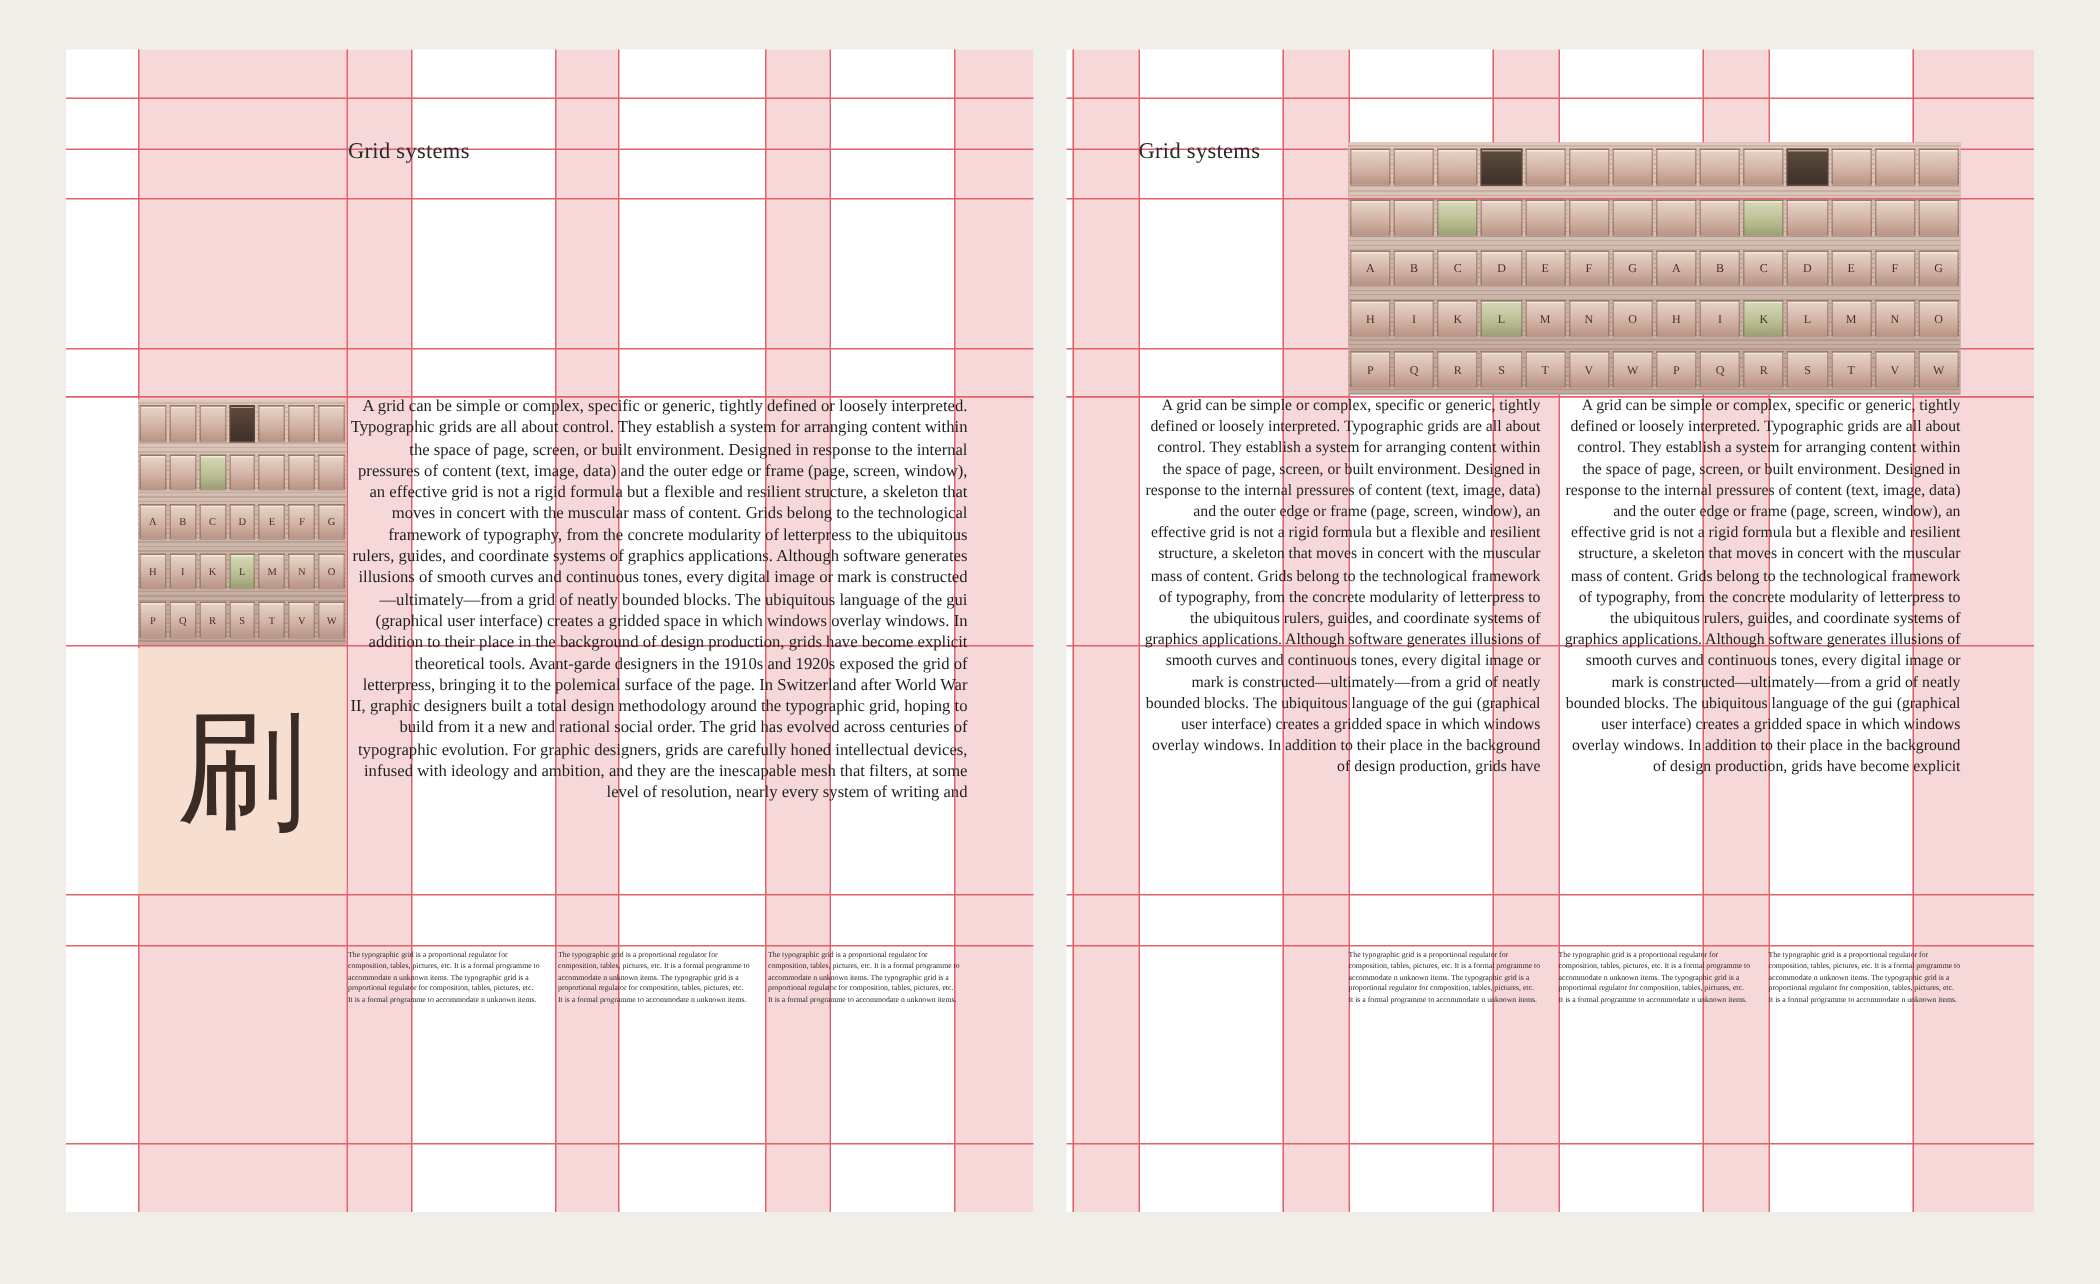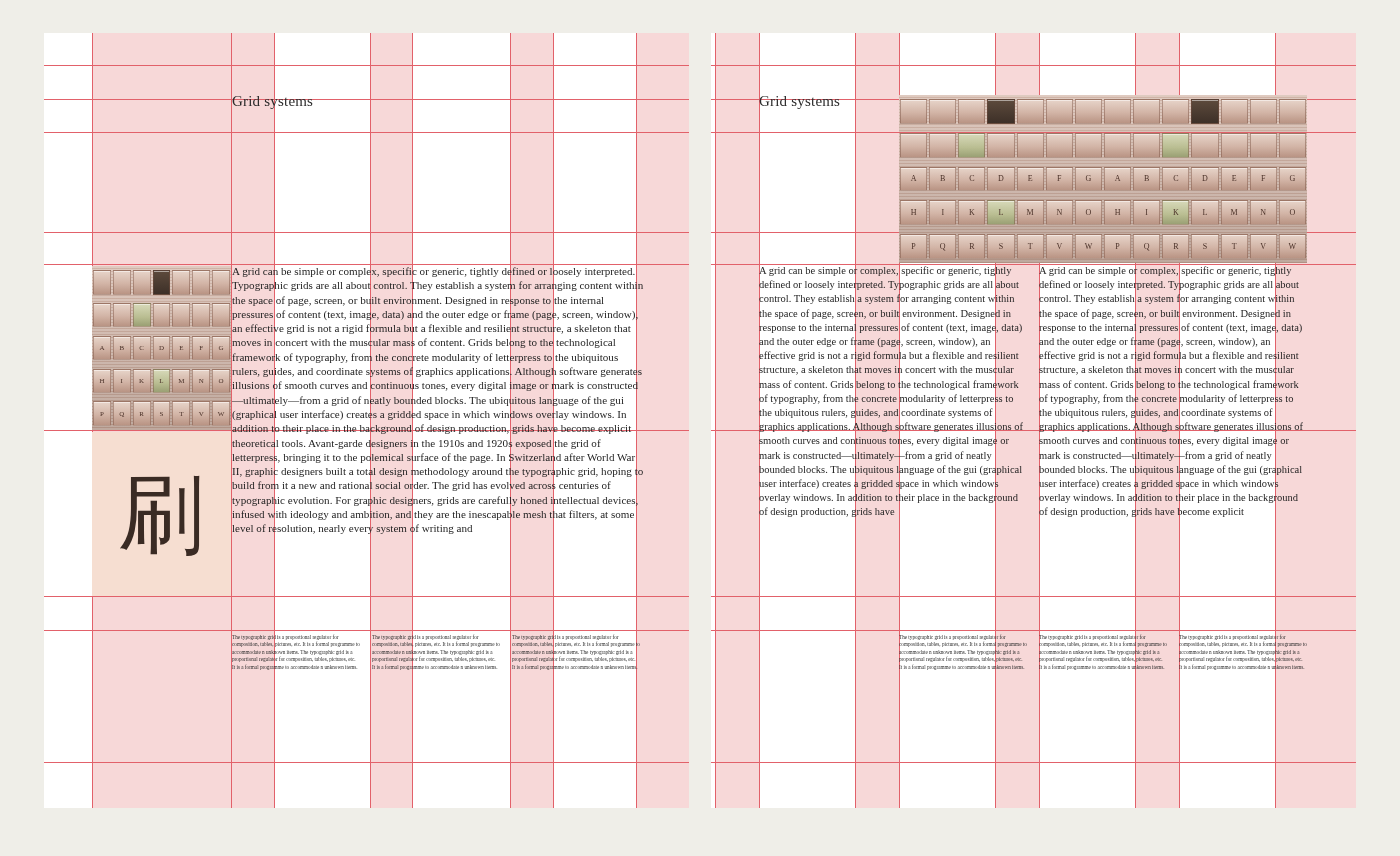--- a/index.html
+++ b/index.html
@@ -72,21 +72,21 @@
     font-size: 15px;
     color: #2b2b2b;
     letter-spacing: 0.2px;
     white-space: nowrap;
   }
 
   .bodytext {
     position: absolute;
     font-family: "Liberation Serif", serif;
     color: #1f1f1f;
-    text-align: left;
+    text-align: right;
   }
   .body-wide {
     font-size: 11.1px;
     line-height: 14.3px;
   }
   .body-narrow {
     font-size: 10.5px;
     line-height: 14.2px;
   }
 

